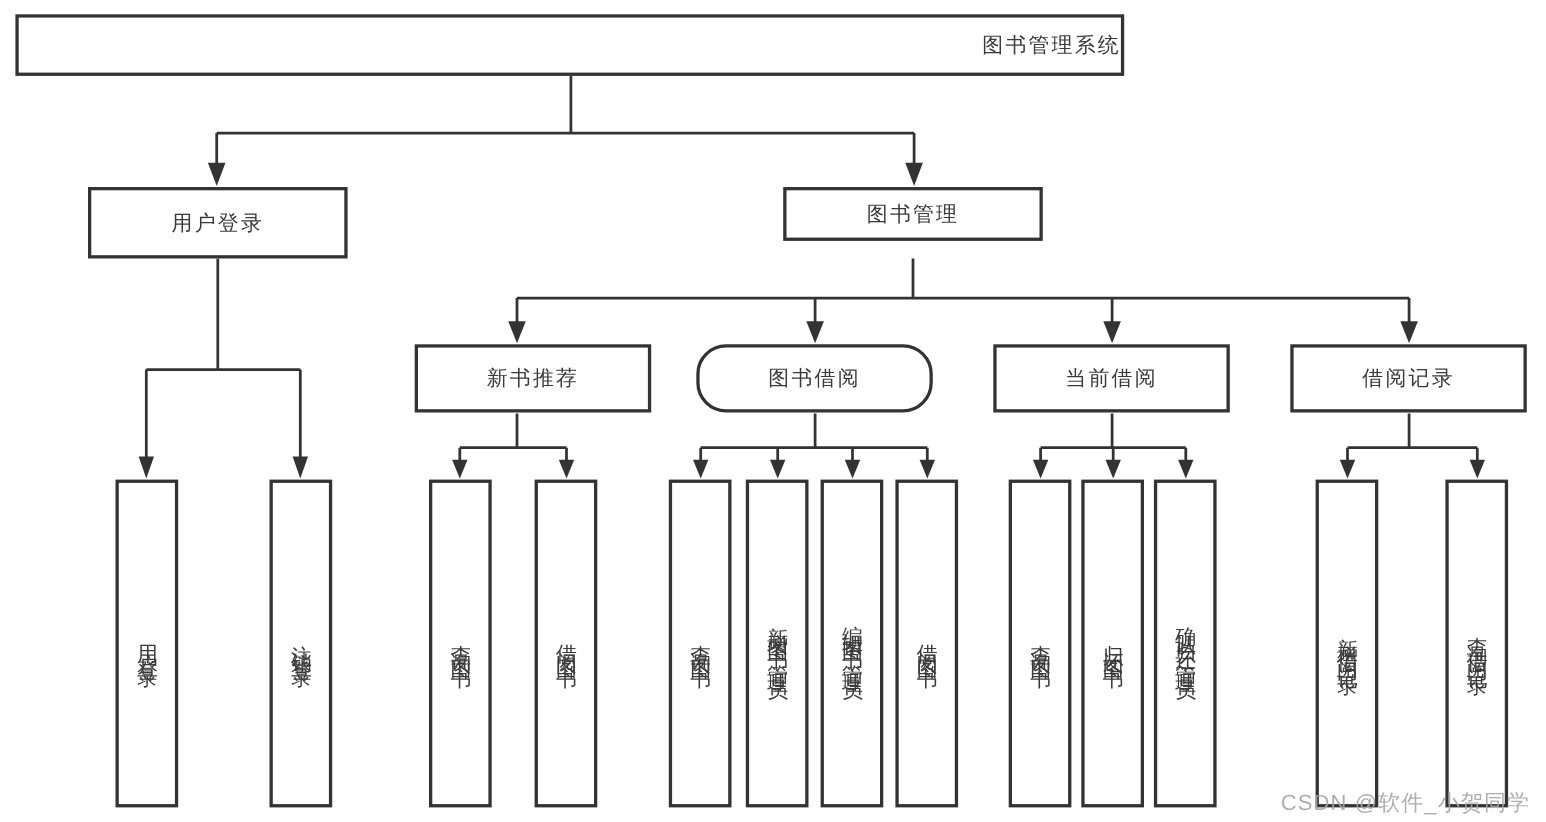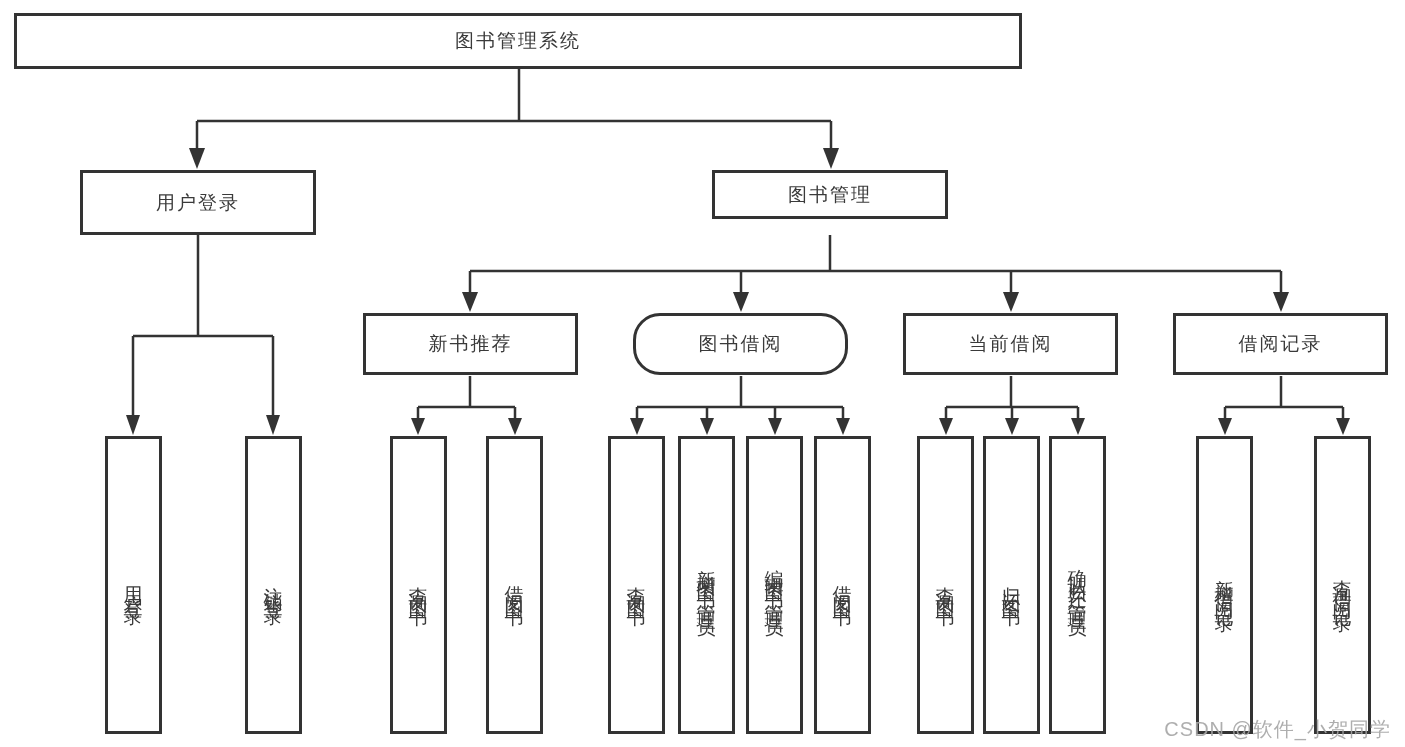--- a/index.html
+++ b/index.html
@@ -11,25 +11,25 @@
   .node {
     position:absolute; background:#ffffff; border:3px solid #333333;
     box-sizing:border-box; display:flex; align-items:center; justify-content:center;
     color:#3a3a3a; z-index:2;
   }
   .h-node { font-size:19px; letter-spacing:2px; }
   .v-node span {
     writing-mode:vertical-rl; text-orientation:mixed;
     font-size:19px; letter-spacing:7px; line-height:1;
   }
-  .root  { left:14px;  top:13px;  width:1008px; height:56px; }
+  .root  { left:14px;  top:13px;  width:1008px; height:56px;justify-content:flex-end; }
   .n-ul  { left:80px;  top:170px; width:236px;  height:65px; }
   .n-bm  { left:712px; top:170px; width:236px;  height:49px; }
   .n-l3  { top:313px; width:215px; height:62px; }
-  .n-nb  { left:363px; }  .n-bb { left:633px;border-radius:27px; }
+  .n-nb  { left:377px; }  .n-bb { left:633px;border-radius:27px; }
   .n-cb  { left:903px; }  .n-br { left:1173px; }
   .leaf  { top:436px; width:57px; height:298px; }
   .lf1 { left:105px; } .lf2 { left:245px; }
   .lf3 { left:390px; } .lf4 { left:486px; }
   .lf5 { left:608px; } .lf6 { left:678px; } .lf7 { left:746px; } .lf8 { left:814px; }
   .lf9 { left:917px; } .lf10{ left:983px; } .lf11{ left:1049px; }
   .lf12{ left:1196px; } .lf13{ left:1314px; }
   .watermark {
     position:absolute; right:14px; bottom:4px; z-index:3;
     font-size:20px; color:rgba(165,165,165,0.9); letter-spacing:1px;

